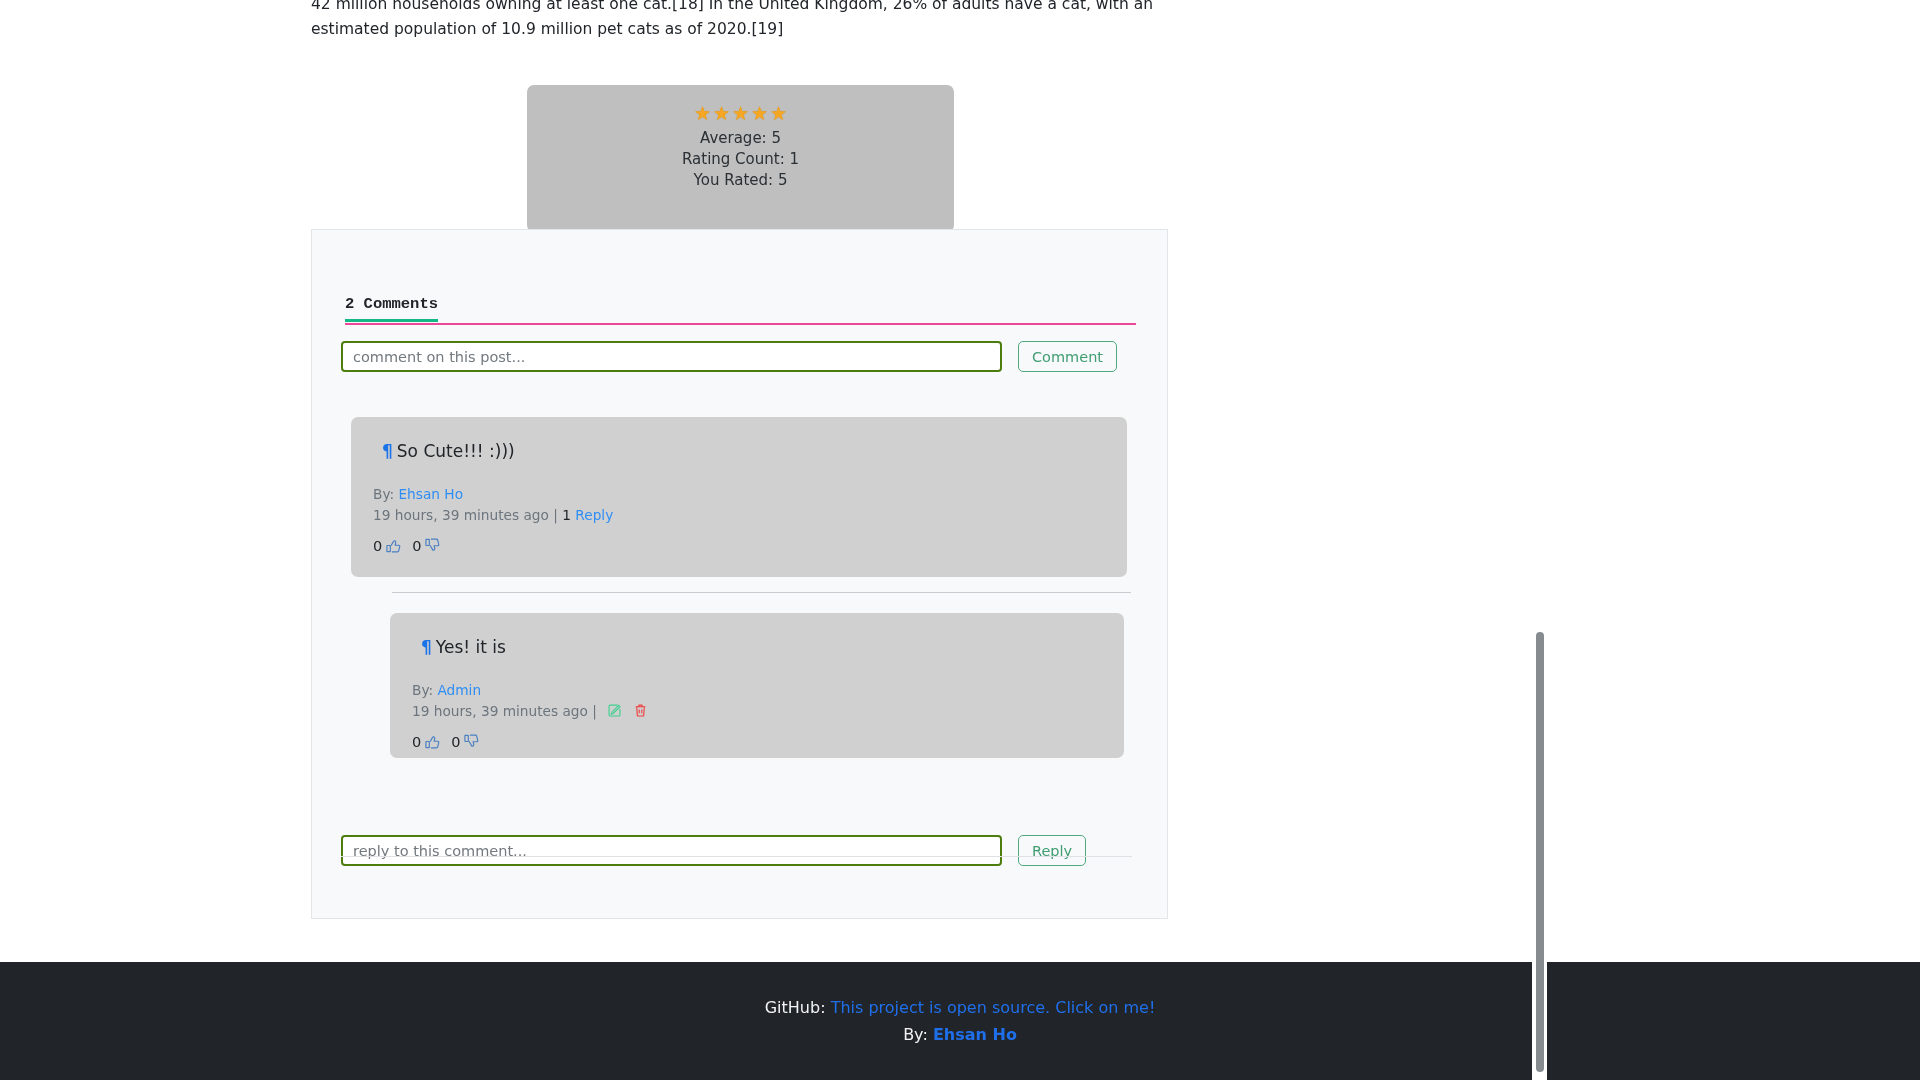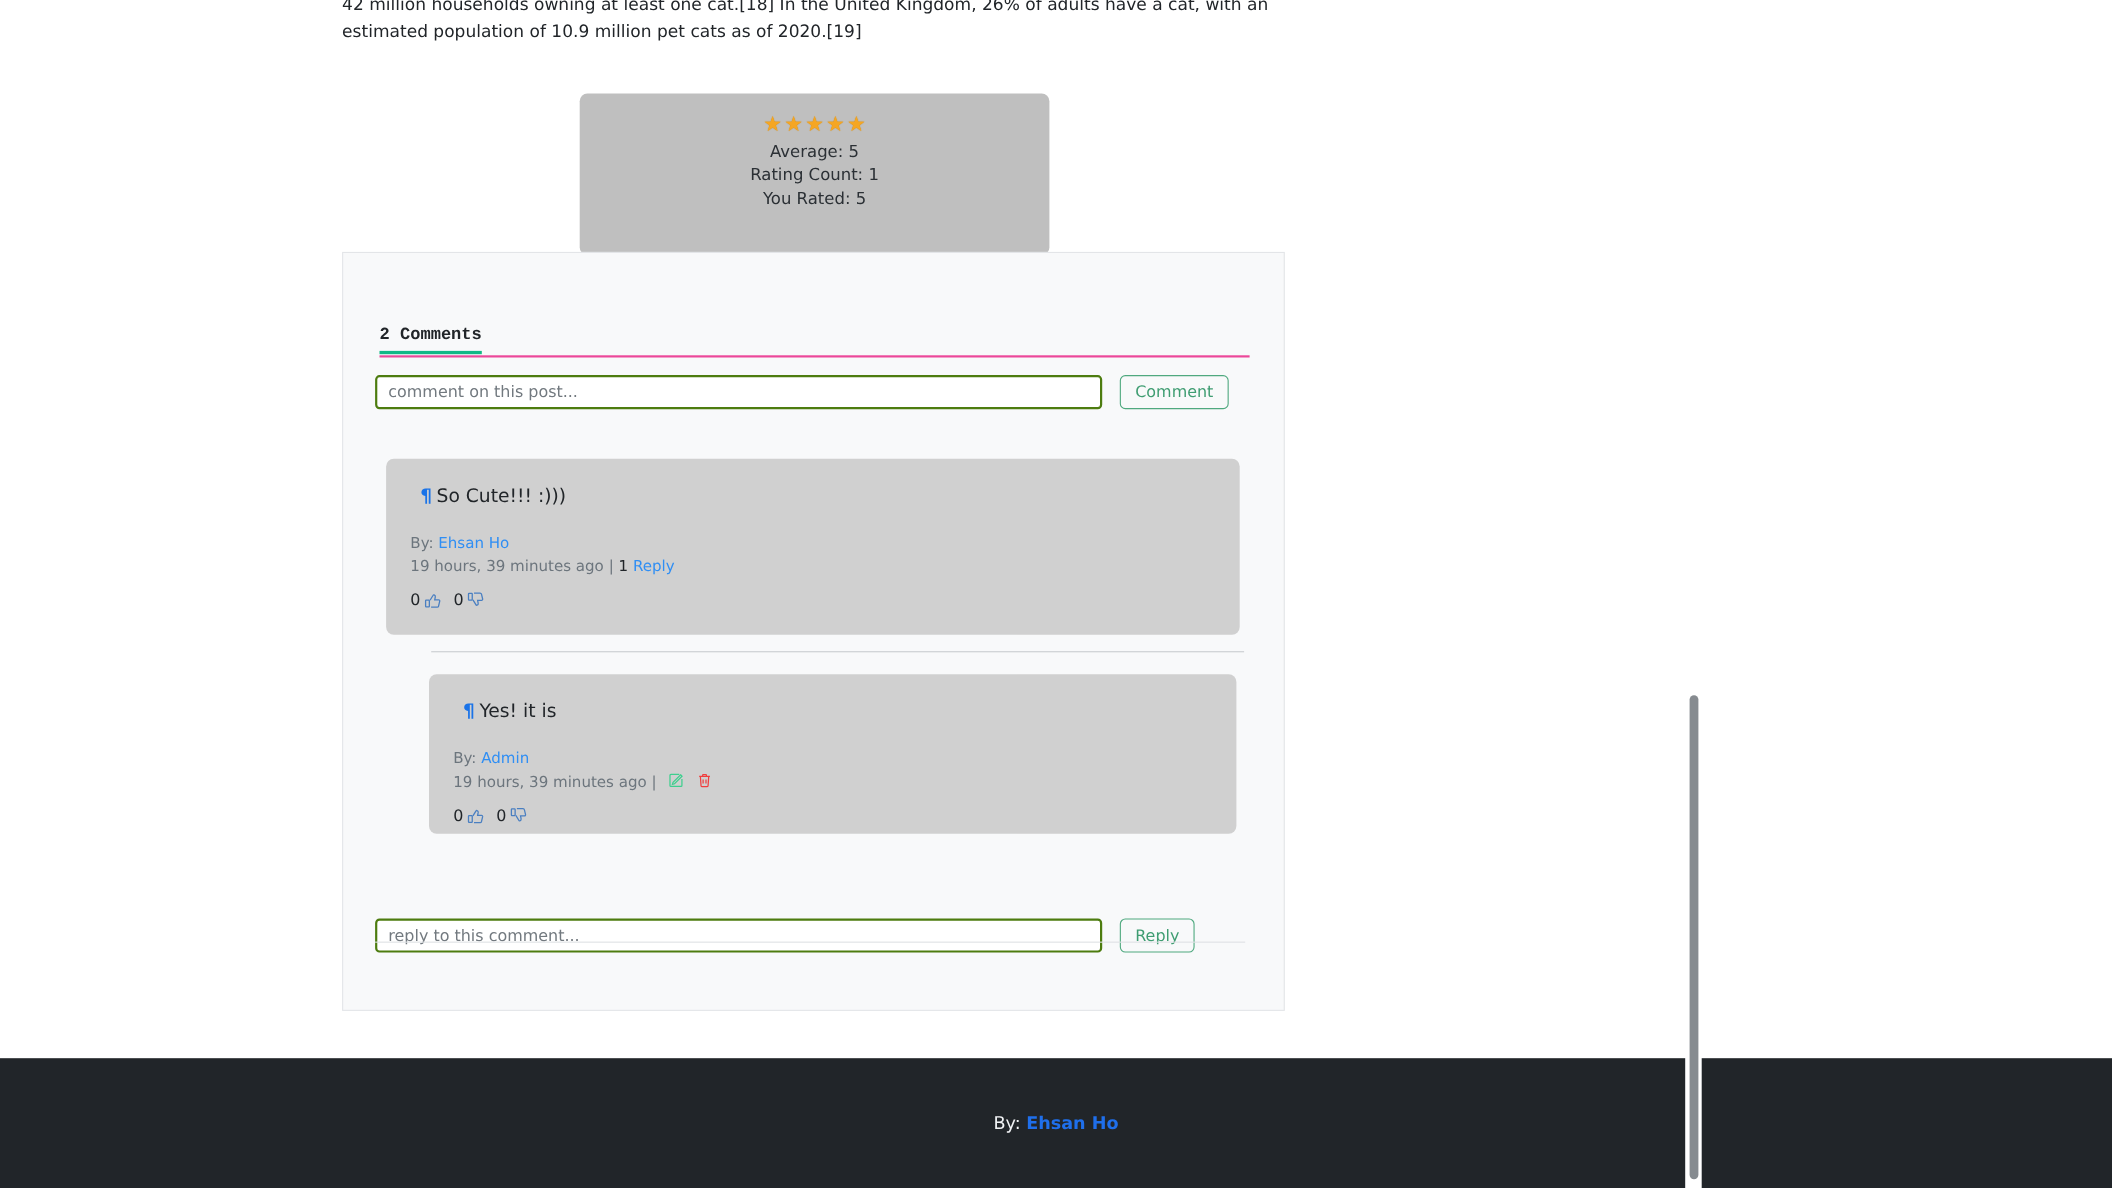--- a/index.html
+++ b/index.html
@@ -372,20 +372,24 @@
 
   <div class="input-row" id="reply-input-row">
     <input class="text-input" type="text" placeholder="reply to this comment..." style="">
     <button class="btn-outline-green">Reply</button>
   </div>
 
   <div class="divider-bottom"></div>
 
   <div class="footer">
     <div class="footer-line">
+      <span>GitHub:</span>
+      <a class="footer-link" href="#">This project is open source. Click on me!</a>
+    </div>
+    <div class="footer-line">
       <span>By:</span>
       <a class="footer-link-bold" href="#">Ehsan Ho</a>
     </div>
   </div>
 
   <div class="scrollbar-track">
     <div class="scrollbar-thumb"></div>
   </div>
 
 </div>

